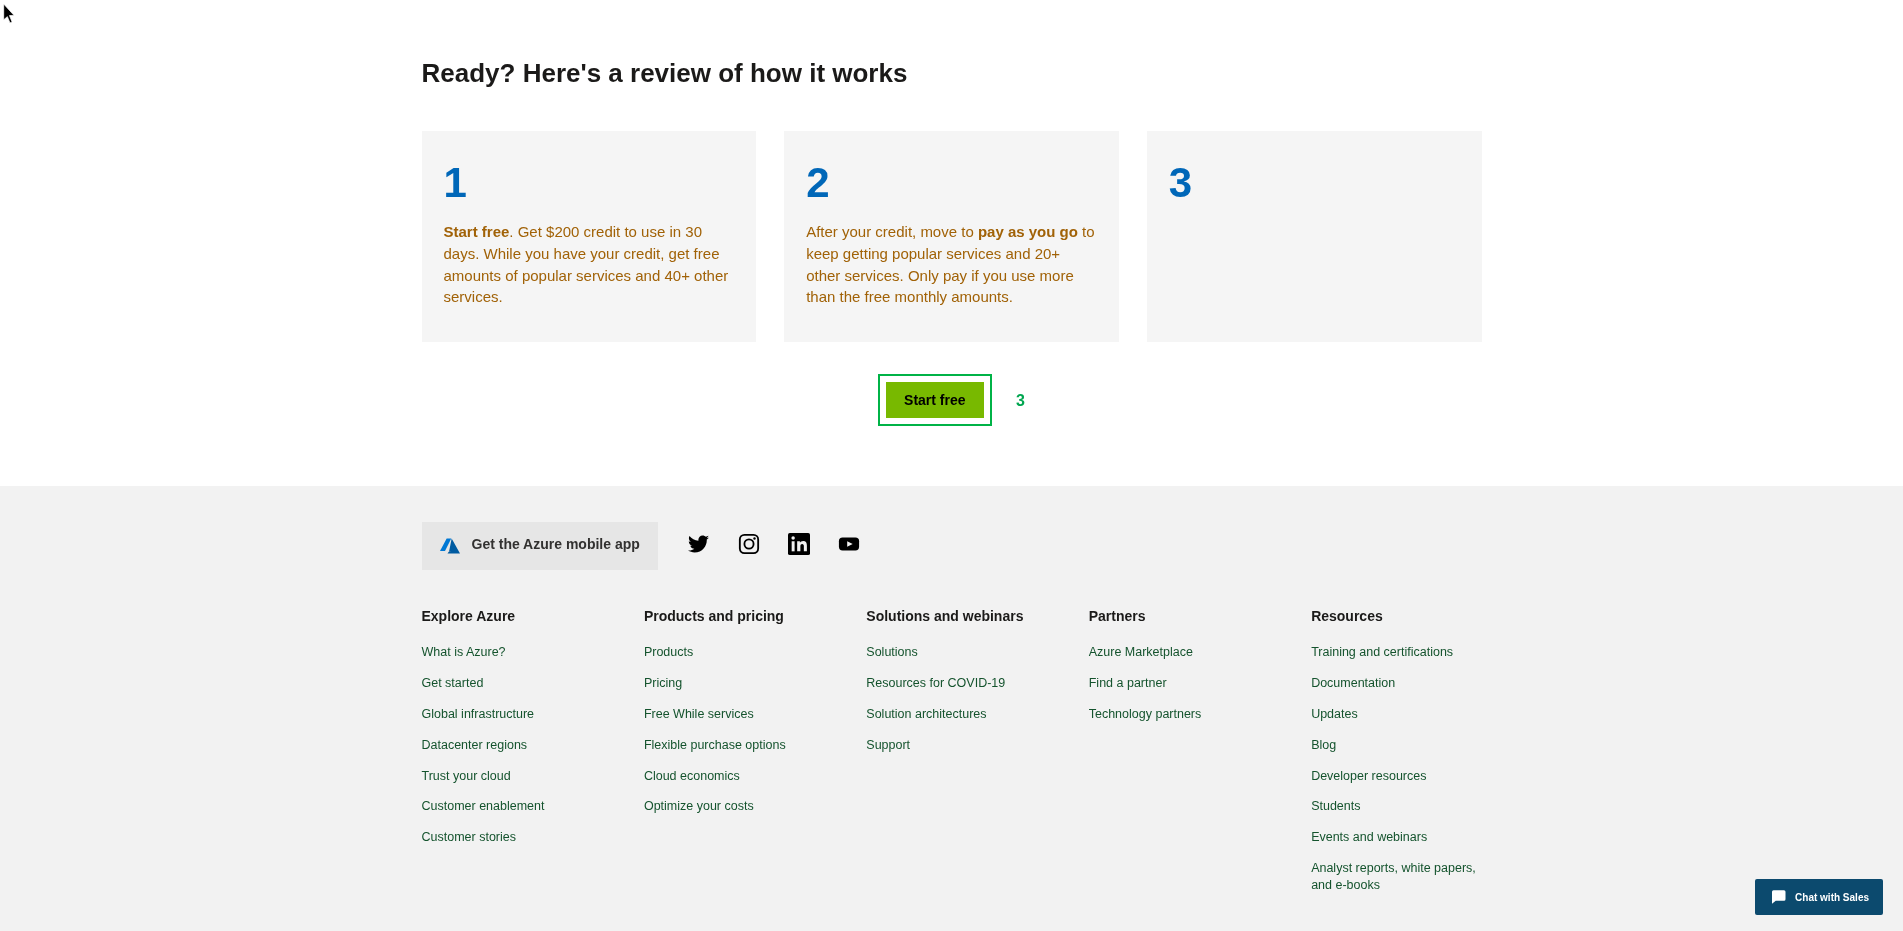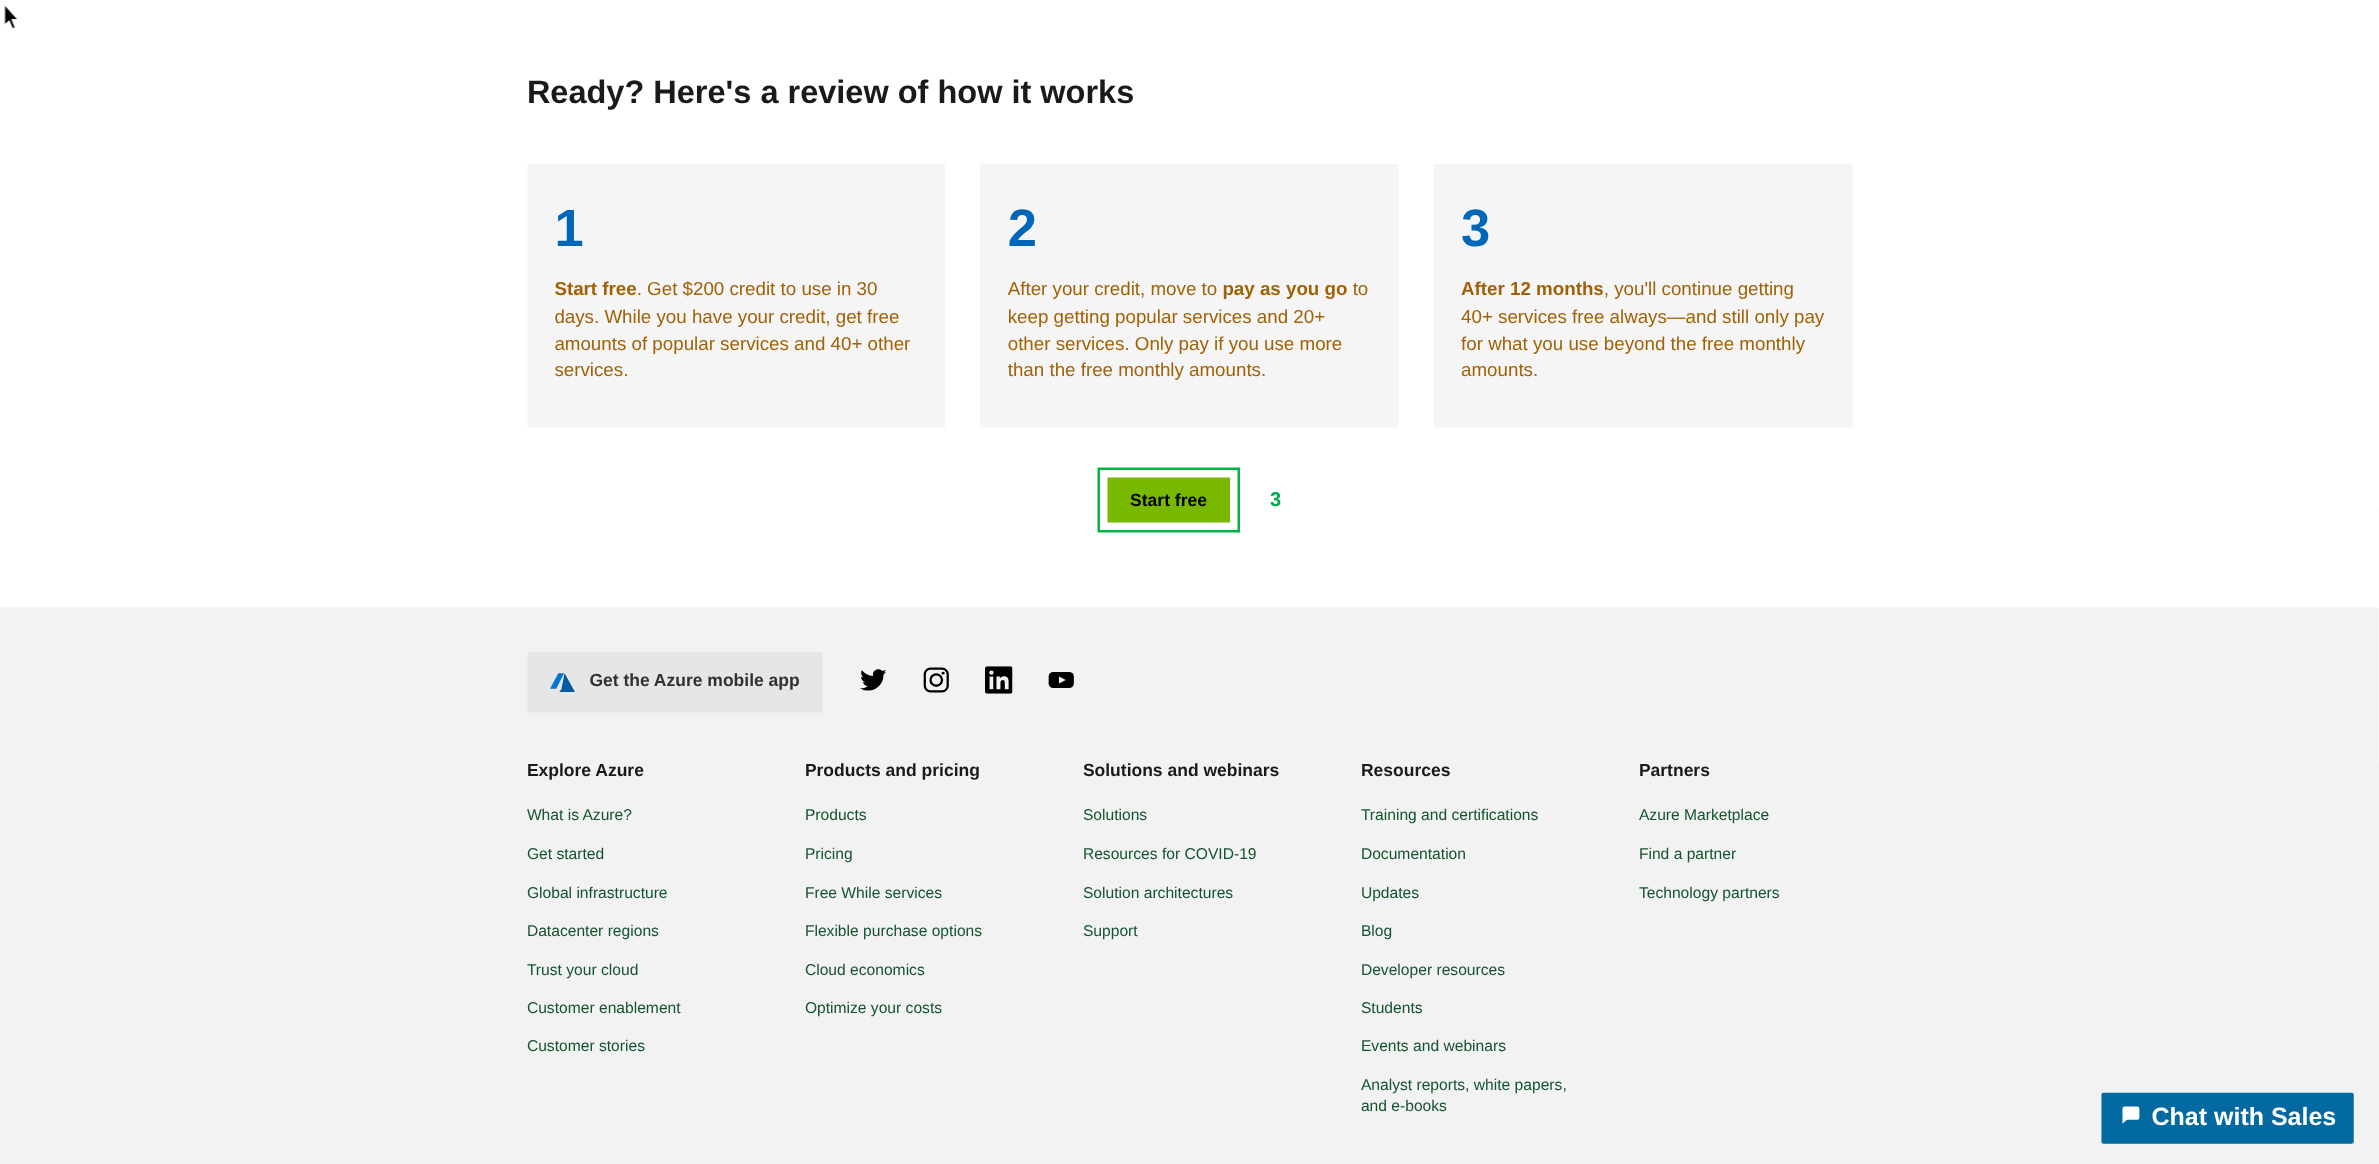--- a/index.html
+++ b/index.html
@@ -26,21 +26,21 @@
   .mobile-app-btn { background:#e6e6e6; border:none; padding:14px 18px; display:flex; gap:12px; cursor:pointer; font-size:14px; font-weight:600; color:#323130; }
   .azure-glyph { width:20px; height:20px; }
   .social { display:flex; gap:28px; }
   .social svg { width:22px; height:22px; cursor:pointer; fill:#000; }
 
   .cols { display:flex; gap:52px; flex-wrap:wrap; }
   .col { flex:1; min-width:150px; }
   .col h4 { font-size:14px; font-weight:600; margin-bottom:20px; }
   .col a { display:block; font-size:12.5px; color:#14532d; text-decoration:none; margin-bottom:14px; line-height:1.35; cursor:pointer; }
 
-  .chat-widget { position:fixed; right:20px; bottom:16px; background:#0369a1; color:#fff; font-size:20px; font-weight:600; padding:9px 14px; display:flex; gap:8px; border:none; cursor:pointer; border-radius:2px; }
+  .chat-widget { position:fixed; right:20px; bottom:16px; background:#0c4a6e; color:#fff; font-size:10px; font-weight:600; padding:9px 14px; display:flex; align-items:center; gap:8px; border:none; cursor:pointer; border-radius:2px; }
   .chat-widget svg { width:18px; height:18px; fill:#fff; }
 
   .cursor { position:fixed; left:2px; top:4px; width:16px; height:20px; pointer-events:none; }
 </style>
 </head>
 <body>
 
 <svg class="cursor" viewBox="0 0 12 19">
     <path d="M0 0 L0 15 L3.5 12 L6 18 L8 17 L5.5 11 L10 11 Z" fill="#000" stroke="#fff" stroke-width="0.7"></path>
   </svg>
@@ -52,21 +52,20 @@
     <div class="card">
       <div class="num">1</div>
       <p><b>Start free</b><span>. Get $200 credit to use in 30 days. While you have your credit, get free amounts of popular services and 40+ other services.</span></p>
     </div>
     <div class="card">
       <div class="num">2</div>
       <p><span>After your credit, move to </span><b>pay as you go</b><span> to keep getting popular services and 20+ other services. Only pay if you use more than the free monthly amounts.</span></p>
     </div>
     <div class="card">
       <div class="num">3</div>
-      <p><span></span><b>After 12 months</b><span>, you'll continue getting 40+ services free always—and still only pay for what you use beyond the free monthly amounts.</span></p>
     </div>
   </div>
 
   <div class="start-free-wrap">
     <span class="start-free-box">
       <button class="start-free-btn">Start free</button>
     </span>
     <span class="start-free-num">3</span>
   </div>
 </div>
@@ -125,35 +124,35 @@
           <a>Optimize your costs</a>
         </div>
         <div class="col">
           <h4>Solutions and webinars</h4>
           <a>Solutions</a>
           <a>Resources for COVID-19</a>
           <a>Solution architectures</a>
           <a>Support</a>
         </div>
         <div class="col">
+          <h4>Partners</h4>
+          <a>Azure Marketplace</a>
+          <a>Find a partner</a>
+          <a>Technology partners</a>
+        </div>
+        <div class="col">
           <h4>Resources</h4>
           <a>Training and certifications</a>
           <a>Documentation</a>
           <a>Updates</a>
           <a>Blog</a>
           <a>Developer resources</a>
           <a>Students</a>
           <a>Events and webinars</a>
           <a>Analyst reports, white papers, and e-books</a>
-        </div>
-        <div class="col">
-          <h4>Partners</h4>
-          <a>Azure Marketplace</a>
-          <a>Find a partner</a>
-          <a>Technology partners</a>
         </div>
       </div>
 
   </div>
 </div>
 
 <button class="chat-widget">
   <svg viewBox="0 0 24 24">
       <path d="M4 3h16a2 2 0 0 1 2 2v10a2 2 0 0 1-2 2H9l-5 4V5a2 2 0 0 1 2-2z"></path>
     </svg>

